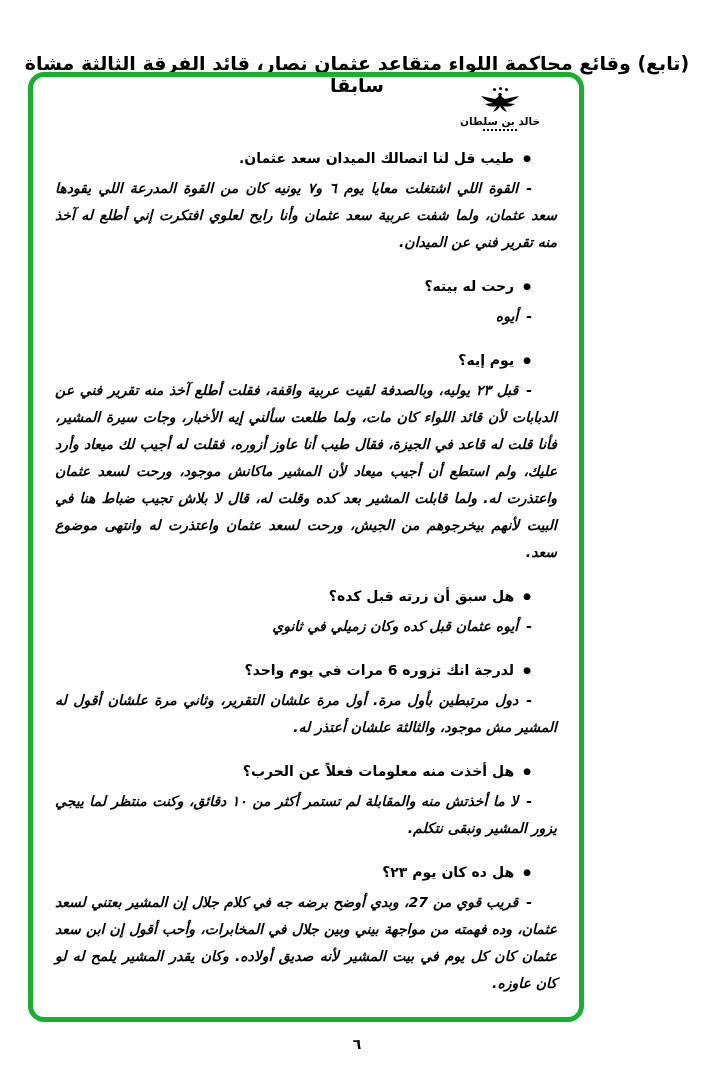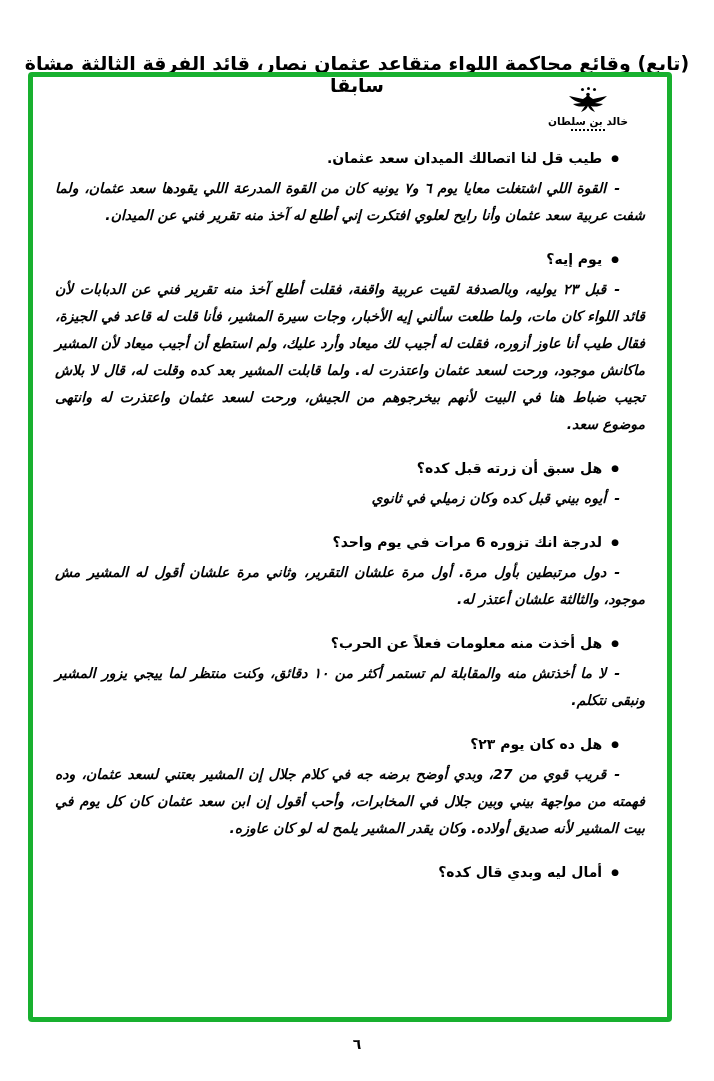--- a/index.html
+++ b/index.html
@@ -27,23 +27,23 @@
     direction: rtl;
     font-weight: bold;
     font-size: 19px;
     letter-spacing: 0;
   }
 
   
   .frame {
     position: absolute;
     left: 28px; top: 72px;
-    width: 644px; height: 950px;
+    width: 556px; height: 950px;
     border: 5px solid var(--border-color);
-    border-radius: 4px;
+    border-radius: 16px;
     padding: 8px 22px 2px 22px;
     direction: rtl;
     overflow: hidden;
   }
 
   
   .emblem {
     width: 90px;
     margin: 2px 12px 14px auto;
     text-align: center;
@@ -119,29 +119,33 @@
     </svg>
     <div class="emblem-name">خالد بن سلطان</div>
     <div class="emblem-subline"></div>
   </div>
 
   <div class="qa-group">
     <p class="q"><span class="q-marker">●</span><span>طيب قل لنا اتصالك الميدان سعد عثمان.</span></p>
     <p class="a"><span class="a-marker">-</span><span>القوة اللي اشتغلت معايا يوم ٦ و٧ يونيه كان من القوة المدرعة اللي يقودها سعد عثمان، ولما شفت عربية سعد عثمان وأنا رايح لعلوي افتكرت إني أطلع له آخذ منه تقرير فني عن الميدان.</span></p>
   </div>
 
+  <div class="qa-group">
+    <p class="q"><span class="q-marker">●</span><span>رحت له بيته؟</span></p>
+    <p class="a"><span class="a-marker">-</span><span>أيوه</span></p>
+  </div>
 
   <div class="qa-group">
     <p class="q"><span class="q-marker">●</span><span>يوم إيه؟</span></p>
     <p class="a"><span class="a-marker">-</span><span>قبل ٢٣ يوليه، وبالصدفة لقيت عربية واقفة، فقلت أطلع آخذ منه تقرير فني عن الدبابات لأن قائد اللواء كان مات، ولما طلعت سألني إيه الأخبار، وجات سيرة المشير، فأنا قلت له قاعد في الجيزة، فقال طيب أنا عاوز أزوره، فقلت له أجيب لك ميعاد وأرد عليك، ولم استطع أن أجيب ميعاد لأن المشير ماكانش موجود، ورحت لسعد عثمان واعتذرت له. ولما قابلت المشير بعد كده وقلت له، قال لا بلاش تجيب ضباط هنا في البيت لأنهم بيخرجوهم من الجيش، ورحت لسعد عثمان واعتذرت له وانتهى موضوع سعد.</span></p>
   </div>
 
   <div class="qa-group">
     <p class="q"><span class="q-marker">●</span><span>هل سبق أن زرته قبل كده؟</span></p>
-    <p class="a"><span class="a-marker">-</span><span>أيوه بيني قبل كده وكان زميلي في ثانوي</span></p>
+    <p class="a"><span class="a-marker">-</span><span>أيوه عثمان قبل كده وكان زميلي في ثانوي</span></p>
   </div>
 
   <div class="qa-group">
     <p class="q"><span class="q-marker">●</span><span>لدرجة انك تزوره 6 مرات في يوم واحد؟</span></p>
     <p class="a"><span class="a-marker">-</span><span>دول مرتبطين بأول مرة. أول مرة علشان التقرير، وثاني مرة علشان أقول له المشير مش موجود، والثالثة علشان أعتذر له.</span></p>
   </div>
 
   <div class="qa-group">
     <p class="q"><span class="q-marker">●</span><span>هل أخذت منه معلومات فعلاً عن الحرب؟</span></p>
     <p class="a"><span class="a-marker">-</span><span>لا ما أخذتش منه والمقابلة لم تستمر أكثر من ١٠ دقائق، وكنت منتظر لما ييجي يزور المشير ونبقى نتكلم.</span></p>

